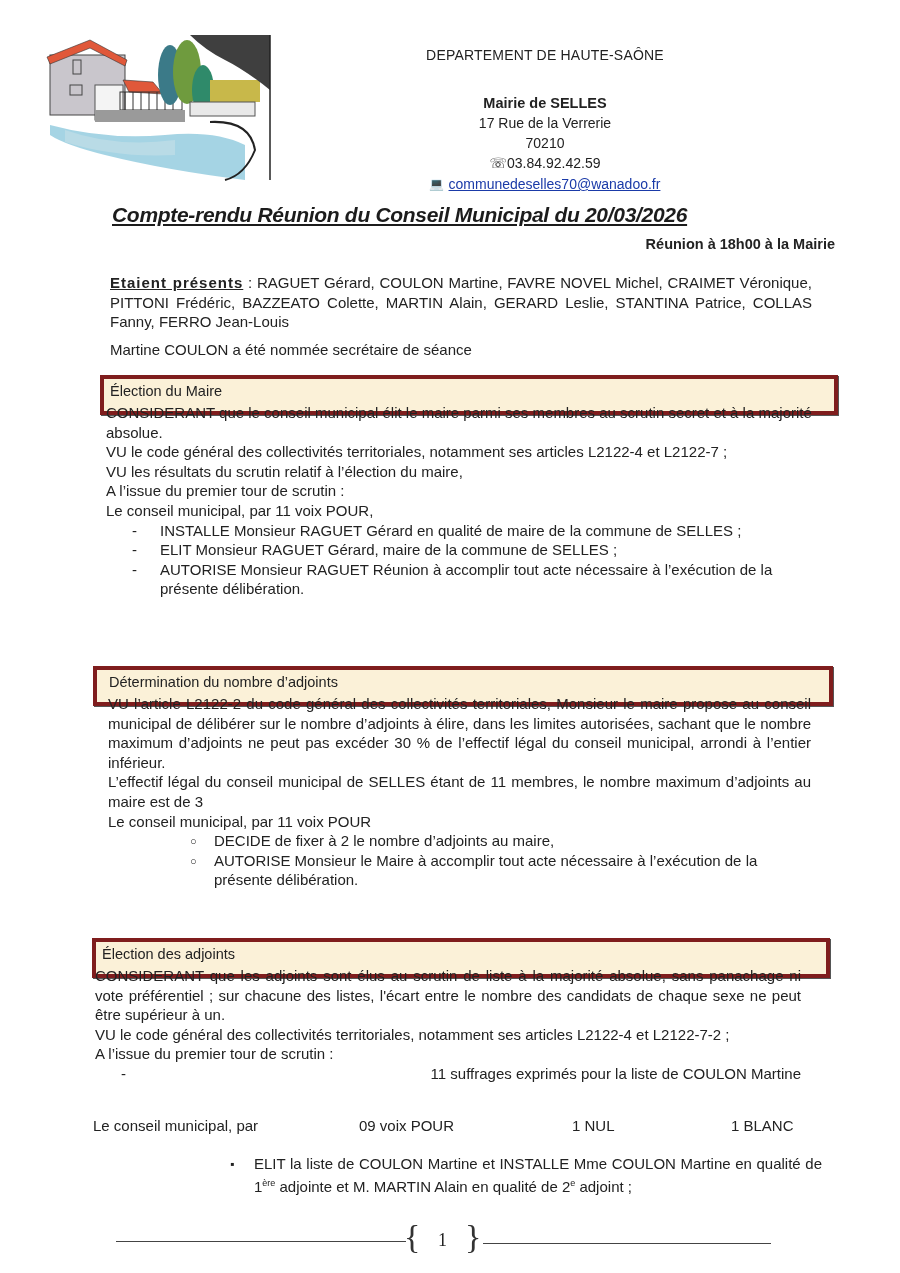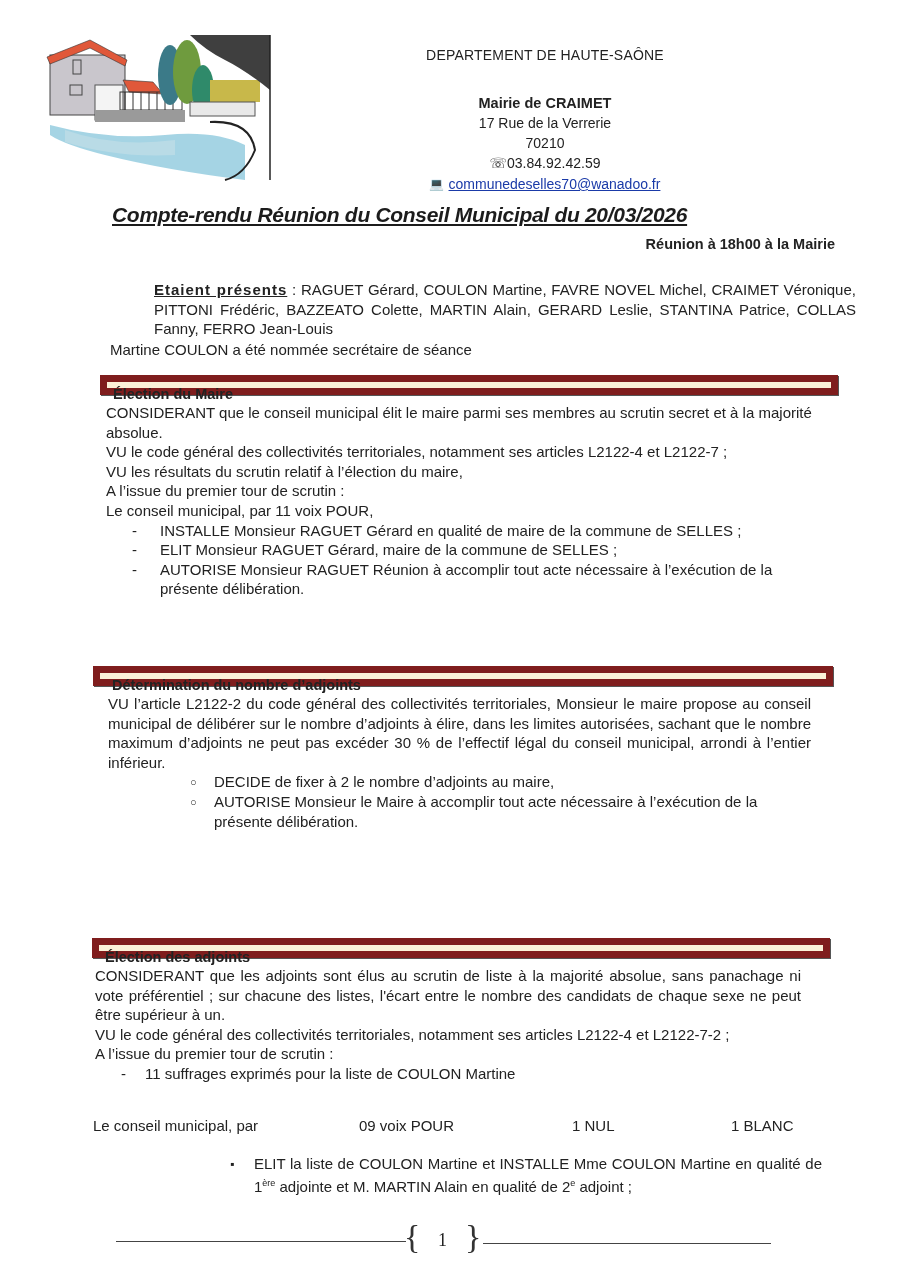--- a/index.html
+++ b/index.html
@@ -16,22 +16,22 @@
   .email { color: #1a3aa8; text-decoration: underline; }
   .title {
     left: 112px; top: 203px; font-size: 21px; font-weight: bold; font-style: italic;
     text-decoration: underline; letter-spacing: -0.3px; color: #1c1c1c;
   }
   .meeting { right: 65px; top: 236px; font-size: 14.5px; font-weight: bold; }
   .para { font-size: 15px; line-height: 19.6px; color: #222; }
   .justify { text-align: justify; }
   .present-label { text-decoration: underline; font-weight: bold; letter-spacing: 1px; }
   .section-head {
-    position: absolute; height: 20px; background: #fbf1d8; border: 7px solid #7f1d1d;
-    box-shadow: 1px 1px 0 #555; font-weight: bold; font-size: 14.5px;
+    position: absolute; height: 40px; background: #fbf1d8; border: 4px solid #7f1d1d;
+    box-shadow: 1px 1px 0 #555; font-weight: normal; font-size: 14.5px;
     line-height: 24px; padding-left: 6px; box-sizing: border-box;
   }
   .dash-list { list-style: none; margin: 0; padding: 0; }
   .dash-list li { position: relative; padding-left: 54px; }
   .dash-list li::before { content: "-"; position: absolute; left: 26px; }
   .circle-list { list-style: none; margin: 0; padding: 0; }
   .circle-list li { position: relative; padding-left: 106px; }
   .circle-list li::before { content: "\25CB"; position: absolute; left: 82px; font-size: 11px; top: 1px; }
   .vote-row { font-size: 15px; }
   .square-bullet { position: relative; padding-left: 24px; }
@@ -75,36 +75,36 @@
     <path d="M145 5 L225 5 L225 60 Q200 40 180 30 Q160 20 145 5Z" fill="#3f3f3f"></path>
 
     <rect x="145" y="72" width="65" height="14" fill="#e9e9e9" stroke="#555"></rect>
     <path d="M165 92 Q205 90 210 120 Q200 145 180 150" fill="none" stroke="#222" stroke-width="2"></path>
     <line x1="225" y1="5" x2="225" y2="150" stroke="#222" stroke-width="1.5"></line>
   </svg>
 </div>
 
 <div class="abs header-block">
   <div class="dept">DEPARTEMENT DE HAUTE-SAÔNE</div>
-  <div class="mairie">Mairie de CRAIMET</div>
+  <div class="mairie">Mairie de SELLES</div>
   <div>17 Rue de la Verrerie</div>
   <div>70210</div>
   <div>
     <span>☏</span><span>03.84.92.42.59</span>
   </div>
   <div class="email-row">
     <span style="font-size:12px;">💻</span>
     <a class="email">communedeselles70@wanadoo.fr</a>
   </div>
 </div>
 
 <div class="abs title">Compte-rendu Réunion du Conseil Municipal du 20/03/2026</div>
 <div class="abs meeting">Réunion à 18h00 à la Mairie</div>
 
-<div class="abs para justify" style="left:110px; top:280px; width:702px;margin-left:44px;">
+<div class="abs para justify" style="left:110px; top:273px; width:702px;">
   <span class="present-label">Etaient présents</span><span> : </span><span>RAGUET Gérard, COULON Martine, FAVRE NOVEL Michel, CRAIMET Véronique, PITTONI Frédéric, BAZZEATO Colette, MARTIN Alain, GERARD Leslie, STANTINA Patrice, COLLAS Fanny, FERRO Jean-Louis</span>
 </div>
 <div class="abs para" style="left:110px; top:340px;">Martine COULON a été nommée secrétaire de séance</div>
 
 <div class="section-head" style="left:100px; top:375px; width:738px;">Élection du Maire</div>
 <div class="abs para" style="left:106px; top:403px; width:720px;">
   <div>CONSIDERANT que le conseil municipal élit le maire parmi ses membres au scrutin secret et à la majorité absolue.</div>
   <div>VU le code général des collectivités territoriales, notamment ses articles L2122-4 et L2122-7 ;</div>
   <div>VU les résultats du scrutin relatif à l’élection du maire,</div>
   <div>A l’issue du premier tour de scrutin :</div>
@@ -112,33 +112,35 @@
   <ul class="dash-list">
     <li>INSTALLE Monsieur RAGUET Gérard en qualité de maire de la commune de SELLES ;</li>
     <li>ELIT Monsieur RAGUET Gérard, maire de la commune de SELLES ;</li>
     <li style="padding-right:20px;">AUTORISE Monsieur RAGUET Réunion à accomplir tout acte nécessaire à l’exécution de la présente délibération.</li>
   </ul>
 </div>
 
 <div class="section-head" style="left:93px; top:666px; width:740px;padding-left:12px;">Détermination du nombre d’adjoints</div>
 <div class="abs para" style="left:100px; top:694px; width:703px;margin-left:8px;">
   <div class="justify">VU l’article L2122-2 du code général des collectivités territoriales, Monsieur le maire propose au conseil municipal de délibérer sur le nombre d’adjoints à élire, dans les limites autorisées, sachant que le nombre maximum d’adjoints ne peut pas excéder 30 % de l’effectif légal du conseil municipal, arrondi à l’entier inférieur.</div>
+  <div class="justify">L’effectif légal du conseil municipal de SELLES étant de 11 membres, le nombre maximum d’adjoints au maire est de 3</div>
+  <div>Le conseil municipal, par 11 voix POUR</div>
   <ul class="circle-list">
     <li>DECIDE de fixer à 2 le nombre d’adjoints au maire,</li>
     <li>AUTORISE Monsieur le Maire à accomplir tout acte nécessaire à l’exécution de la présente délibération.</li>
   </ul>
 </div>
 
 <div class="section-head" style="left:92px; top:938px; width:738px;">Élection des adjoints</div>
 <div class="abs para" style="left:95px; top:966px; width:706px;">
   <div class="justify">CONSIDERANT que les adjoints sont élus au scrutin de liste à la majorité absolue, sans panachage ni vote préférentiel ; sur chacune des listes, l'écart entre le nombre des candidats de chaque sexe ne peut être supérieur à un.</div>
   <div>VU le code général des collectivités territoriales, notamment ses articles L2122-4 et L2122-7-2 ;</div>
   <div>A l’issue du premier tour de scrutin :</div>
   <ul class="dash-list">
-    <li style="padding-left:50px;">11 suffrages exprimés pour la liste de COULON Martine</li>
+    <li style="padding-left:50px;text-align:right;">11 suffrages exprimés pour la liste de COULON Martine</li>
   </ul>
 </div>
 
 <div class="abs vote-row" style="left:93px; top:1117px; width:710px; height:20px;">
   <span class="abs" style="left:0;">Le conseil municipal, par</span>
   <span class="abs" style="left:266px;">09 voix POUR</span>
   <span class="abs" style="left:479px;">1 NUL</span>
   <span class="abs" style="left:638px;">1 BLANC</span>
 </div>
 

